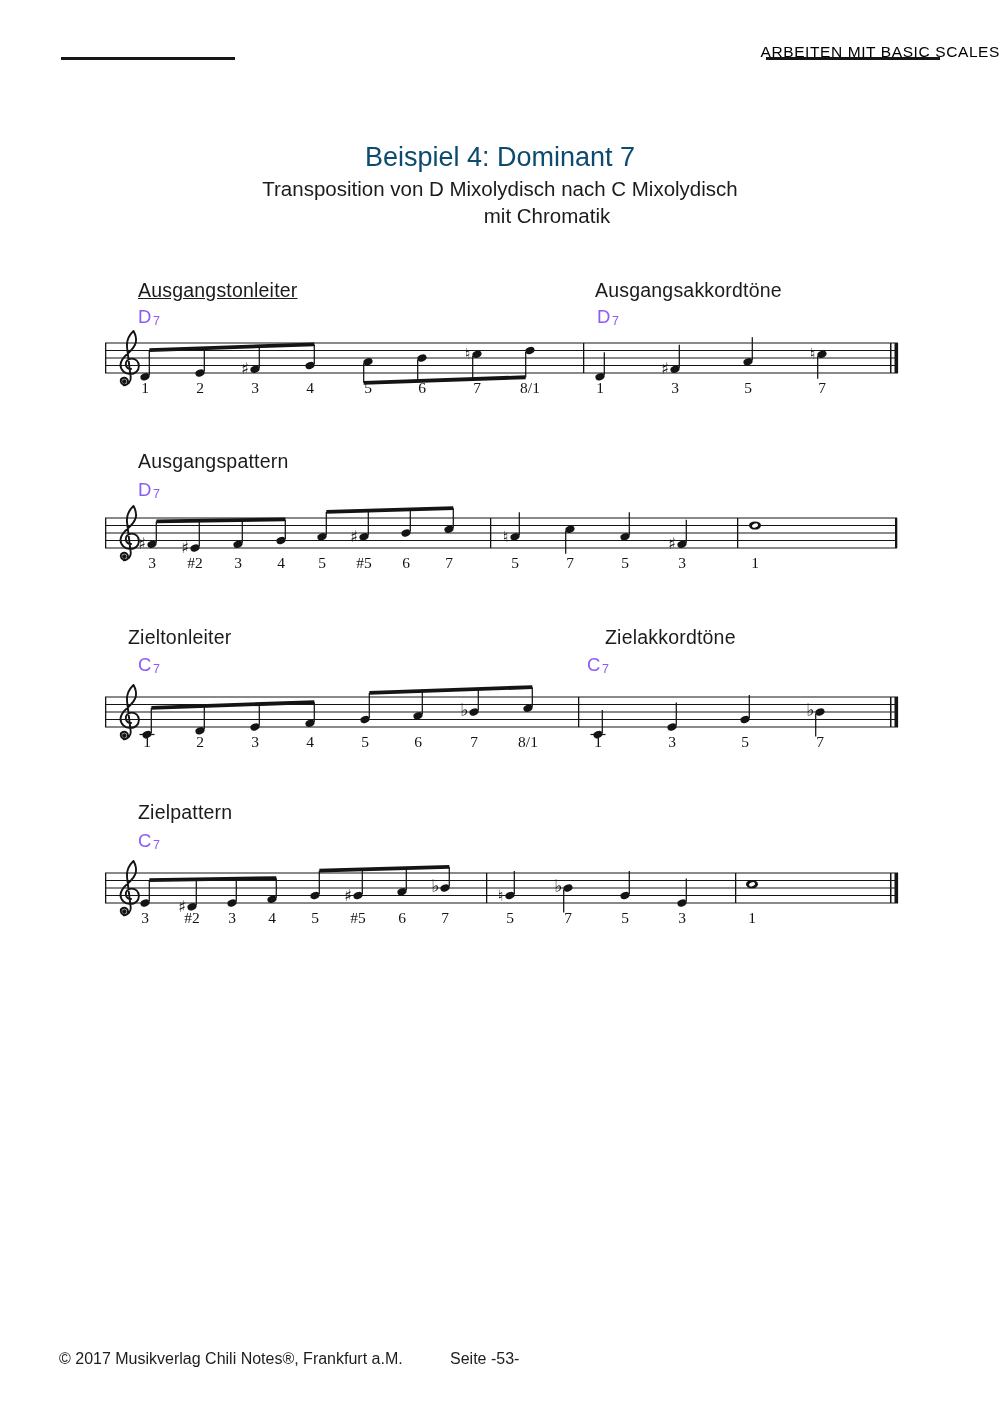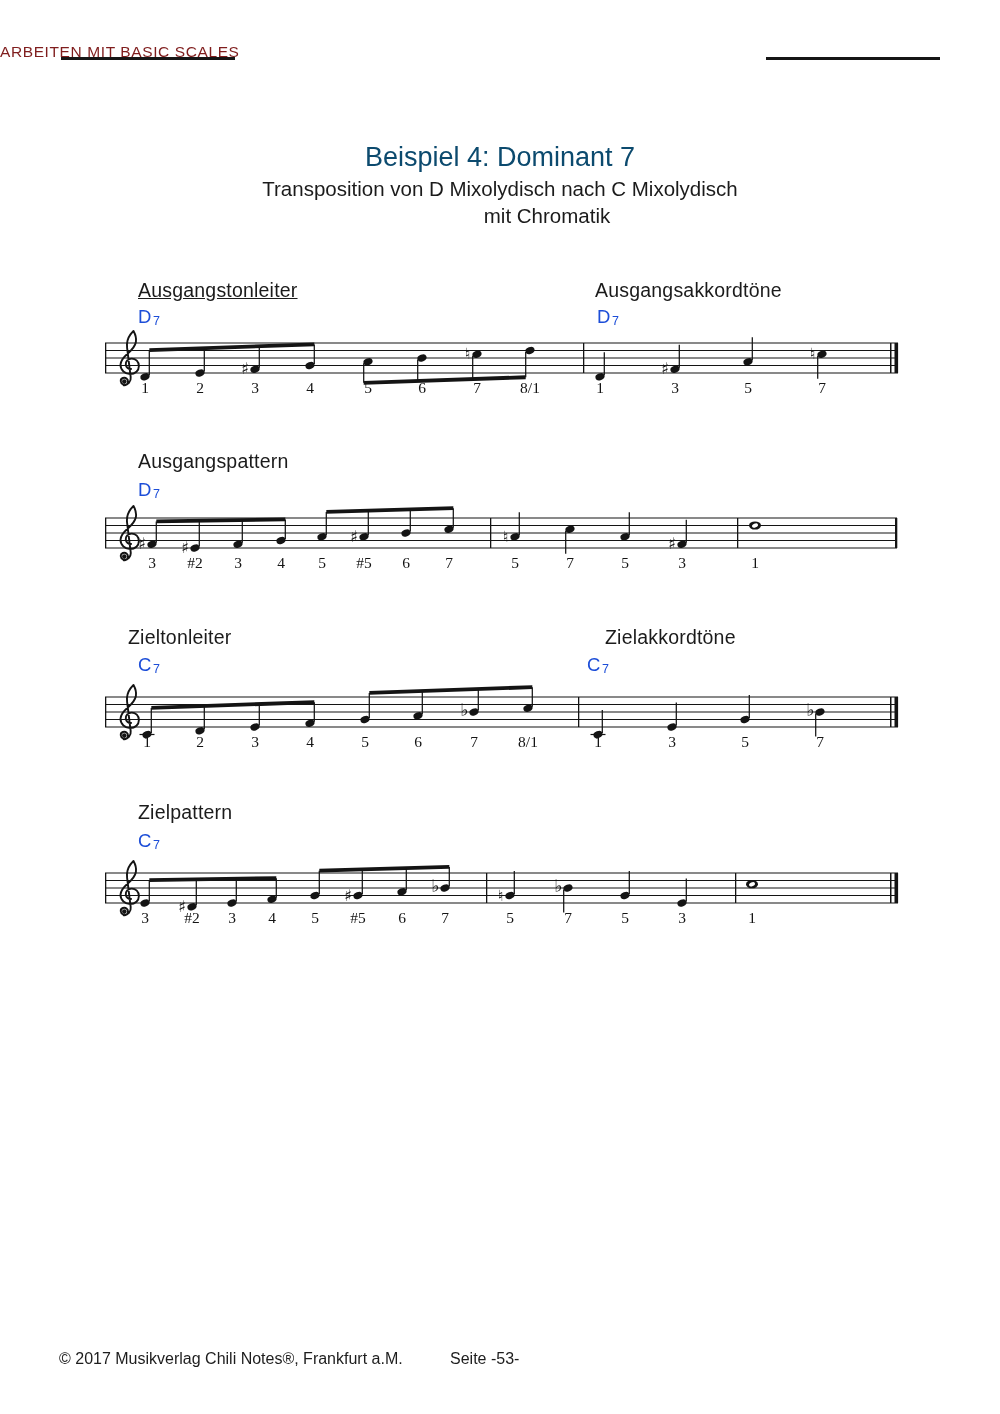--- a/index.html
+++ b/index.html
@@ -6,37 +6,37 @@
   #page{
     position:relative;width:1000px;height:1414px;background:#ffffff;
     font-family:"Liberation Sans",sans-serif;color:#1a1a1a;overflow:hidden;
     margin:0 auto;
   }
   
   .rule{position:absolute;height:2.6px;background:#161616;top:57px;}
   #rule-left{left:61px;width:174px;}
   #rule-right{left:766px;width:174px;}
   #running-head{
-    position:absolute;top:43px;left:0;width:1000px;text-align:left;
-    font-size:15.5px;letter-spacing:0.6px;color:#7f1d1d;
+    position:absolute;top:43px;left:0;width:1000px;text-align:right;
+    font-size:15.5px;letter-spacing:0.6px;color:#000000;
   }
   
   #title{
     position:absolute;top:142px;left:0;width:1000px;text-align:center;
     font-size:27px;color:#0c4a6e;
   }
   .subtitle{
     position:absolute;left:0;width:1000px;text-align:center;
     font-size:20.5px;color:#1b1b1b;
   }
   #subtitle1{top:177px;}
   #subtitle2{top:204px;padding-left:47px;}
   
   .sys-label{position:absolute;font-size:19.5px;color:#1b1b1b;letter-spacing:0.2px;white-space:nowrap;}
-  .chord{position:absolute;font-size:18.5px;color:#1d4ed8;white-space:nowrap;}
+  .chord{position:absolute;font-size:18.5px;color:#8b5cf6;white-space:nowrap;}
   .chord .ext{font-size:12.5px;position:relative;top:1.5px;margin-left:1.5px;}
   
   #score{position:absolute;left:0;top:0;}
   
   #footer-copyright{position:absolute;left:59px;top:1350px;font-size:16px;color:#1d1d1d;text-align:center;}
   #footer-page{position:absolute;left:450px;top:1350px;font-size:16px;color:#1d1d1d;}
 </style>
 </head>
 <body>
 

